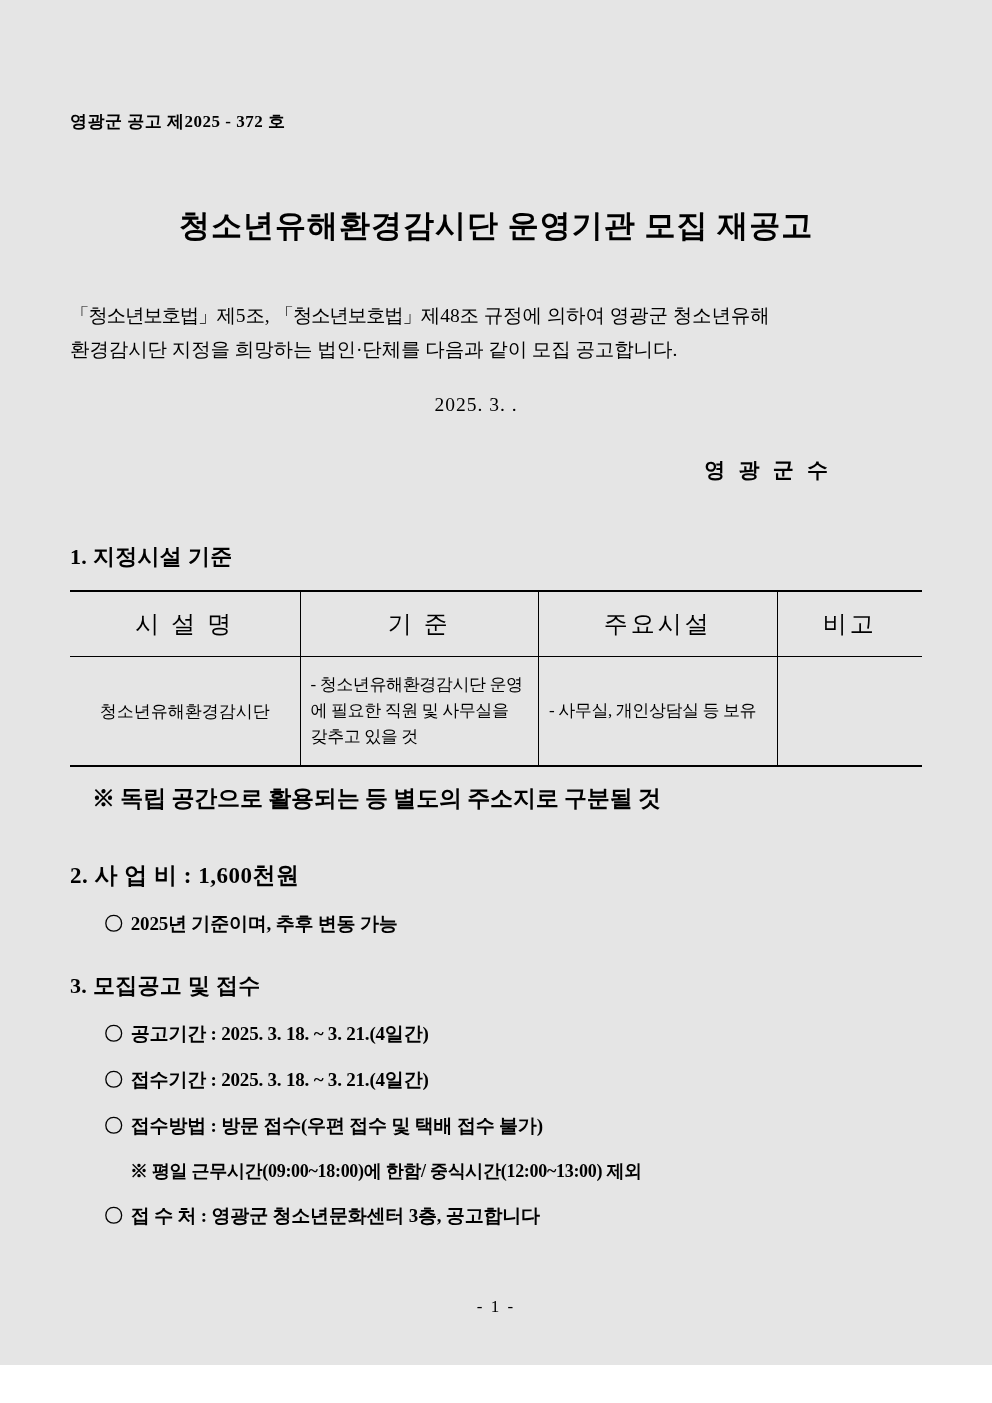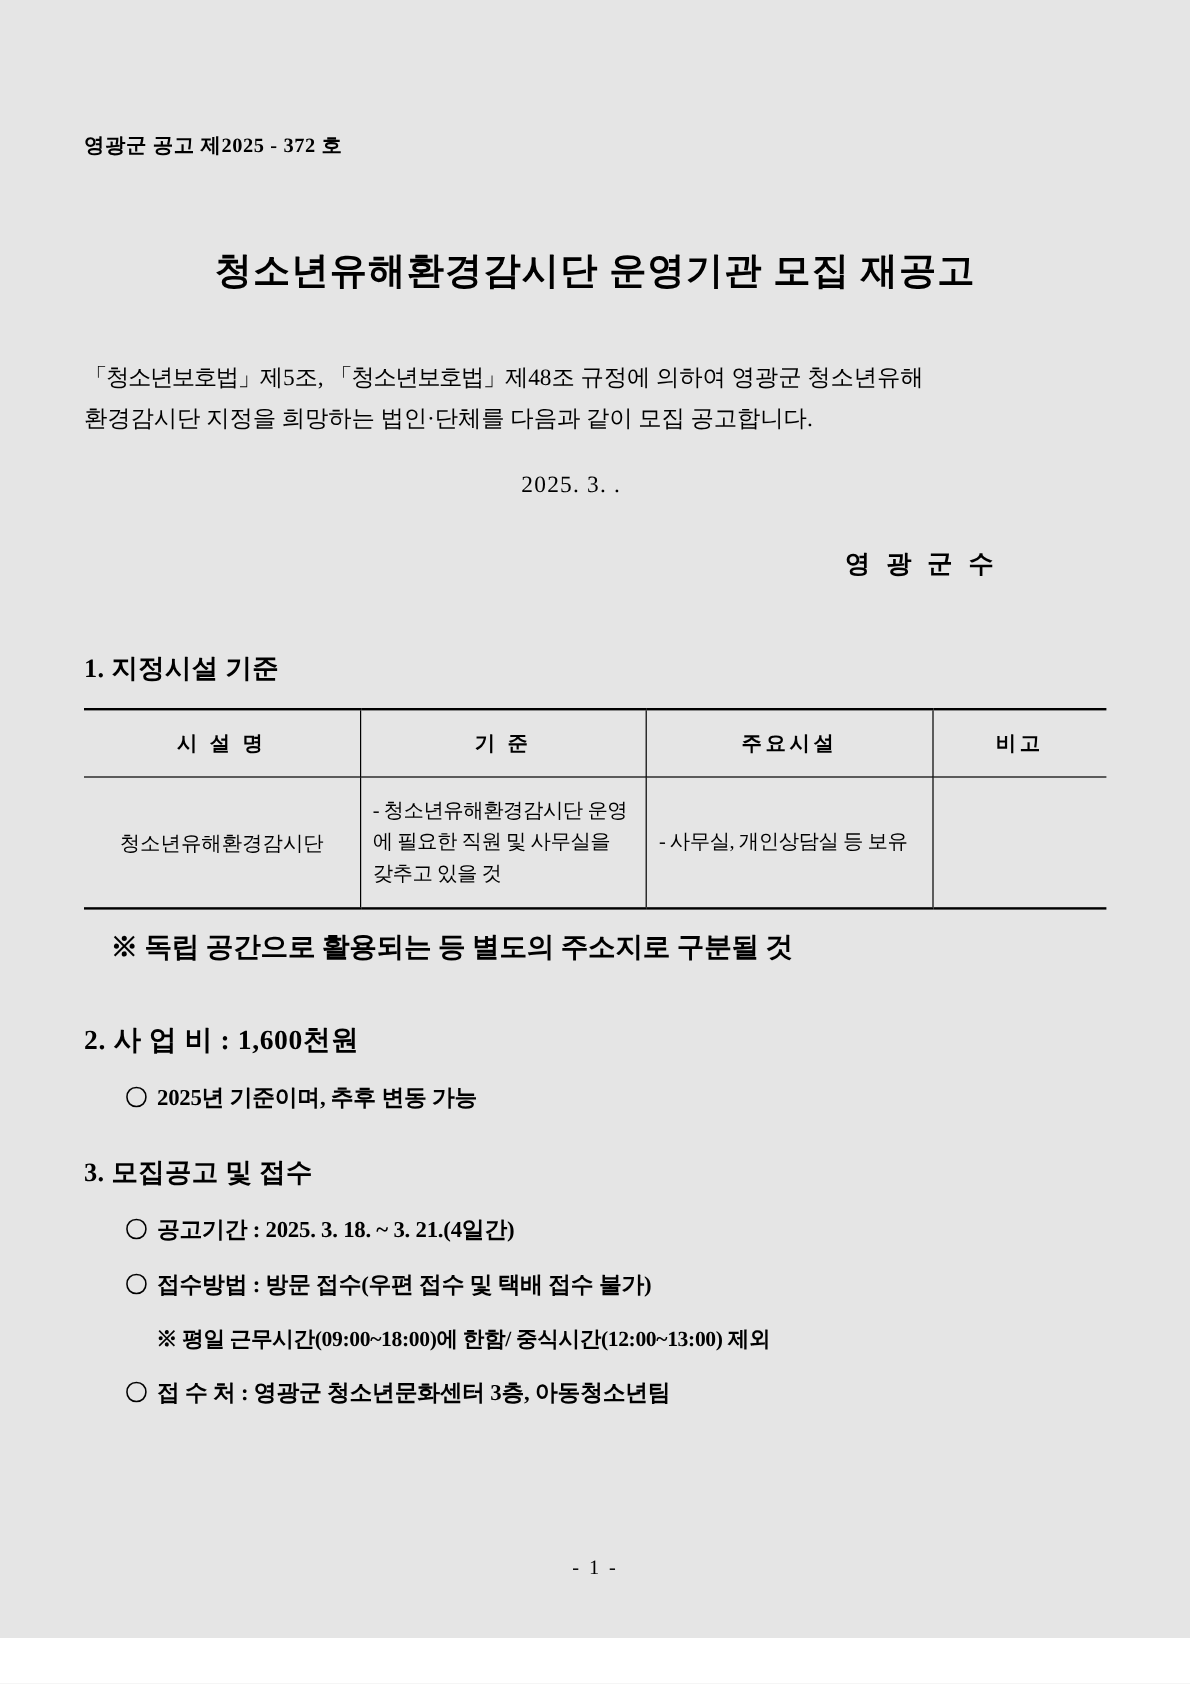--- a/index.html
+++ b/index.html
@@ -75,24 +75,24 @@
   table.std th, table.std td {
     border-left: 1px solid #000;
     border-right: 1px solid #000;
     padding: 8px 6px;
     text-align: center;
     vertical-align: middle;
   }
   table.std thead th {
     border-top: 2px solid #000;
     border-bottom: 1px solid #000;
-    font-weight: bold;
+    font-weight: normal;
     letter-spacing: 3px;
     padding: 16px 6px;
-    font-size: 17px;
+    font-size: 24px;
   }
   table.std thead th:first-child,
   table.std tbody td:first-child {
     border-left: none;
   }
   table.std thead th:last-child,
   table.std tbody td:last-child {
     border-right: none;
   }
   table.std tbody td {
@@ -189,24 +189,27 @@
   <div class="bullet">
     <span class="mark">〇</span><span>2025년 기준이며, 추후 변동 가능</span>
   </div>
 
   <h2 class="section-head tight">3. 모집공고 및 접수</h2>
 
   <div class="bullet">
     <span class="mark">〇</span><span>공고기간 : 2025. 3. 18. ~ 3. 21.(4일간)</span>
   </div>
   <div class="bullet">
+    <span class="mark">〇</span><span>접수기간 : 2025. 3. 18. ~ 3. 21.(4일간)</span>
+  </div>
+  <div class="bullet">
     <span class="mark">〇</span><span>접수방법 : 방문 접수(우편 접수 및 택배 접수 불가)</span>
   </div>
 
   <div class="subnote">※ 평일 근무시간(09:00~18:00)에 한함/ 중식시간(12:00~13:00) 제외</div>
 
   <div class="bullet">
-    <span class="mark">〇</span><span>접 수 처 : 영광군 청소년문화센터 3층, 아동청소년팀</span>
+    <span class="mark">〇</span><span>접 수 처 : 영광군 청소년문화센터 3층, 공고합니다</span>
   </div>
 
   <div class="footer-page">- 1 -</div>
 
 </div>
 
 </body></html>

